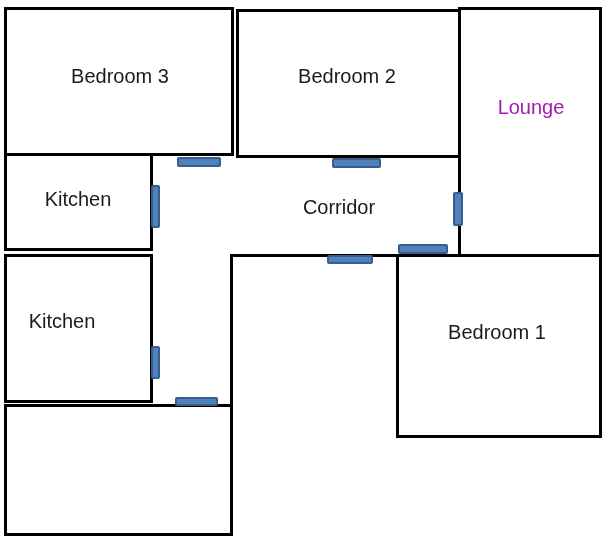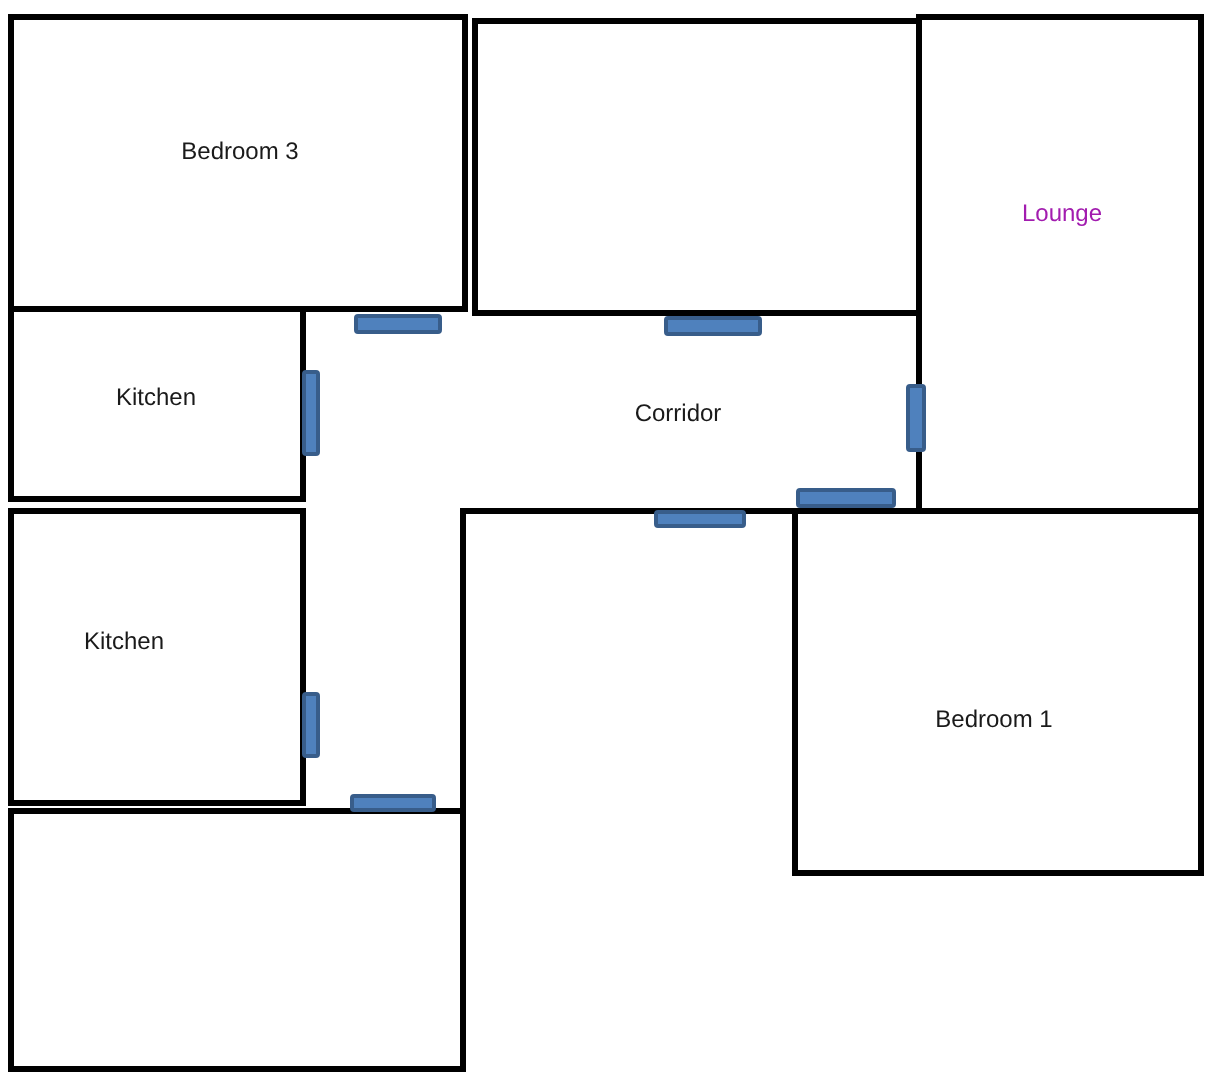--- a/index.html
+++ b/index.html
@@ -31,21 +31,21 @@
     position: absolute;
     background: #4f81bd;
     border: 2px solid #385d8a;
     border-radius: 2px;
     box-sizing: border-box;
     z-index: 3;
   }
   .room-label {
     position: absolute;
     transform: translate(-50%, -50%);
-    font-size: 12px;
+    font-size: 20px;
     color: #1a1a1a;
     white-space: nowrap;
     z-index: 4;
     text-align: right;
     line-height: 21px;
   }
 </style>
 </head>
 <body>
 
@@ -65,20 +65,21 @@
   <div class="door" style="left: 177px; top: 157px; width: 44px; height: 10px; background: rgb(79, 129, 189); border-color: rgb(56, 93, 138);"></div>
   <div class="door" style="left: 332px; top: 158px; width: 49px; height: 10px; background: rgb(79, 129, 189); border-color: rgb(56, 93, 138);"></div>
   <div class="door" style="left: 453px; top: 192px; width: 10px; height: 34px; background: rgb(79, 129, 189); border-color: rgb(56, 93, 138);"></div>
   <div class="door" style="left: 398px; top: 244px; width: 50px; height: 10px; background: rgb(79, 129, 189); border-color: rgb(56, 93, 138);"></div>
   <div class="door" style="left: 327px; top: 255px; width: 46px; height: 9px; background: rgb(79, 129, 189); border-color: rgb(56, 93, 138);"></div>
   <div class="door" style="left: 151px; top: 185px; width: 9px; height: 43px; background: rgb(79, 129, 189); border-color: rgb(56, 93, 138);"></div>
   <div class="door" style="left: 151px; top: 346px; width: 9px; height: 33px; background: rgb(79, 129, 189); border-color: rgb(56, 93, 138);"></div>
   <div class="door" style="left: 175px; top: 397px; width: 43px; height: 9px; background: rgb(79, 129, 189); border-color: rgb(56, 93, 138);"></div>
 
   <div class="room-label" style="left: 120px; top: 76px; color: rgb(26, 26, 26);">Bedroom 3</div>
+  <div class="room-label" style="left: 347px; top: 76px; color: rgb(26, 26, 26);">Bedroom 2</div>
   <div class="room-label" style="left: 531px; top: 107px; color: #a21caf;">Lounge</div>
   <div class="room-label" style="left: 78px; top: 199px; color: rgb(26, 26, 26);">Kitchen</div>
   <div class="room-label" style="left: 339px; top: 207px; color: rgb(26, 26, 26);">Corridor</div>
   <div class="room-label" style="left: 62px; top: 321px; color: rgb(26, 26, 26);">Kitchen</div>
-  <div class="room-label" style="left: 497px; top: 360px; color: rgb(26, 26, 26);">Bedroom 1</div>
+  <div class="room-label" style="left: 497px; top: 332px; color: rgb(26, 26, 26);">Bedroom 1</div>
 
 
 </div>
 
 </body></html>

